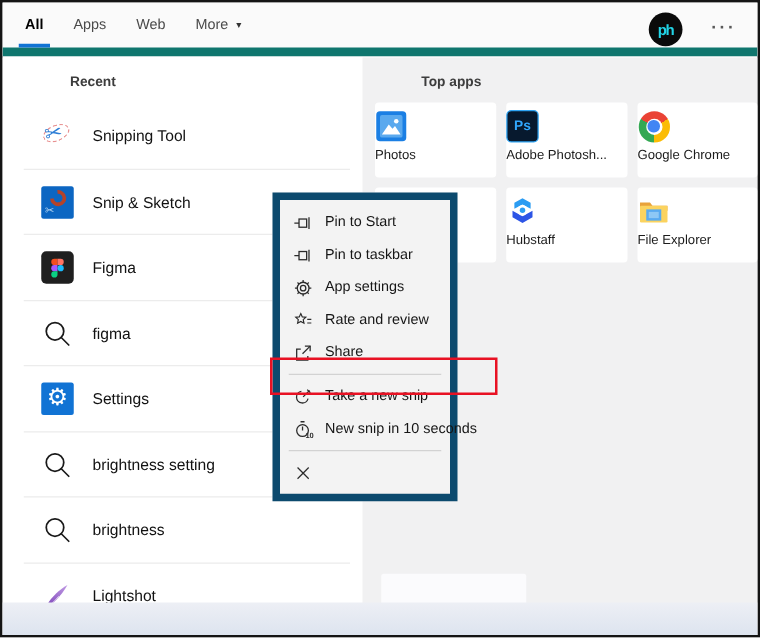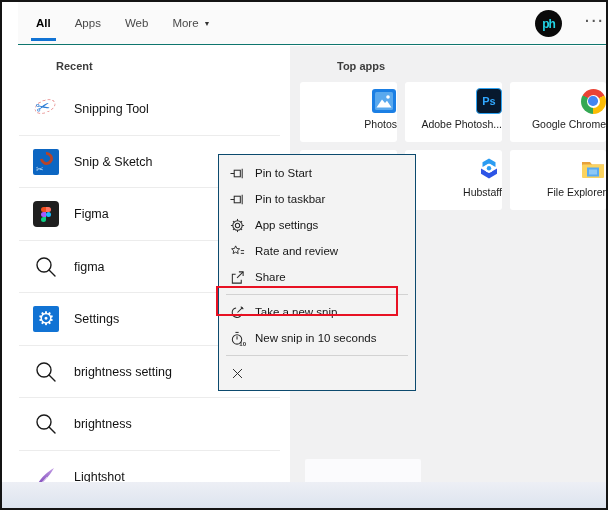--- a/index.html
+++ b/index.html
@@ -3,22 +3,22 @@
 <meta charset="utf-8">
 <style>
   * { margin:0; padding:0; box-sizing:border-box; }
   html,body { background:#d8d8d8; }
   body { font-family:"Liberation Sans", "DejaVu Sans", sans-serif; }
   .window{
     position:relative; width:608px; height:510px;
     background:#fff; border:2px solid #141414; overflow:hidden;
   }
   
-  .header{ position:absolute; top:0; left:16px; right:0; height:43px;
-    background:#fafafa; border-bottom:1px solid #0f766e; z-index:5;}
+  .header{ position:absolute; top:0; left:0; right:0; height:43px;
+    background:#fafafa; border-bottom:7px solid #0f766e; z-index:5;}
   .tabs{ position:absolute; left:16px; top:0; height:100%; display:flex; gap:20px; align-items:center;}
   .tab{ font-size:11.5px; color:#4a4a4a; cursor:default; position:relative; padding:14px 2px; }
   .tab.active{ color:#000; font-weight:bold; }
   .tab.active::after{ content:""; position:absolute; left:-3px; right:-3px; bottom:2px; height:3px; background:#1173d4; }
   .tab .caret{ font-size:7px; color:#333; margin-left:5px; vertical-align:1px;}
   .avatar{ position:absolute; left:517px; top:8px; width:27px; height:27px; border-radius:50%;
     background:#0a0a0a; color:#22d4e6; font-weight:bold; font-size:12px;
     display:flex; align-items:center; justify-content:center; letter-spacing:-1px;}
   .ellipsis{ position:absolute; left:567px; top:11px; color:#595959; font-size:14px; font-weight:bold; letter-spacing:2px;}
   
@@ -59,34 +59,34 @@
   .f5{ background:#0acf83; border-radius:3px 0 3px 3px;}
   
   .ic-settings{ background:#1173d4; border-radius:2px;}
   .ic-settings .gear{ color:#fff; font-family:"DejaVu Sans",sans-serif; font-size:19px; line-height:1; margin-top:-2px;}
   
   .menu-ic{ width:16px; height:16px; flex:0 0 16px; position:relative; display:flex; align-items:center; justify-content:center;}
   .menu-ic svg{ display:block;}
   .timer-num{ position:absolute; right:-1px; bottom:-1px; font-size:6px; color:#2b2b2b; font-weight:bold; background:transparent;}
   
   .tile{ position:absolute; width:97px; height:60px; background:#fff; border-radius:3px; z-index:1;
-    display:flex; flex-direction:column; align-items:flex-end; justify-content:flex-start; padding-top:6px; cursor:default;}
+    display:flex; flex-direction:column; align-items:flex-start; justify-content:flex-start; padding-top:6px; cursor:default;}
   .tile .tlabel{ font-size:10.5px; color:#1c1c1c; margin-top:4px; white-space:nowrap; overflow:hidden; max-width:95px;}
   .tic{ width:26px; height:26px; position:relative; display:flex; align-items:center; justify-content:center;}
   .ic-ps{ width:26px; height:26px; background:#07192e; border:1.5px solid #2ea3f2; border-radius:4px;
     color:#31a8ff; font-weight:bold; font-size:11px; display:flex; align-items:center; justify-content:center;}
   .chrome-outer{ width:25px; height:25px; border-radius:50%;
     background:conic-gradient(from 60deg,#fbbc05 0 120deg,#34a853 120deg 240deg,#ea4335 240deg 360deg);
     display:flex; align-items:center; justify-content:center;}
   .chrome-white{ width:13px; height:13px; border-radius:50%; background:#fff; display:flex; align-items:center; justify-content:center;}
   .chrome-blue{ width:9.5px; height:9.5px; border-radius:50%; background:#4285f4;}
   .footer-patch{ position:absolute; left:303px; top:457px; width:116px; height:25px; background:#fbfbfd; border-radius:2px; z-index:2;}
   
-  .context-menu{ position:absolute; left:216px; top:152px; width:198px; z-index:10;
-    background:#f3f3f3; border:1px solid #0c4a6e; padding:5px 0 4px 0;}
+  .context-menu{ position:absolute; left:216px; top:152px; width:148px; z-index:10;
+    background:#f3f3f3; border:6px solid #0c4a6e; padding:5px 0 4px 0;}
   .menu-item{ height:26px; display:flex; align-items:center; padding-left:10px; cursor:default;}
   .menu-item .mlabel{ font-size:11.5px; color:#161616; margin-left:10px; white-space:nowrap;}
   .menu-divider{ height:1px; background:#d2d2d2; margin:4px 7px;}
   .red-box{ position:absolute; left:214px; top:284px; width:182px; height:30px;
     border:2px solid #e81123; z-index:12; pointer-events:none;}
 </style>
 </head>
 <body>
 
 <div class="window">

